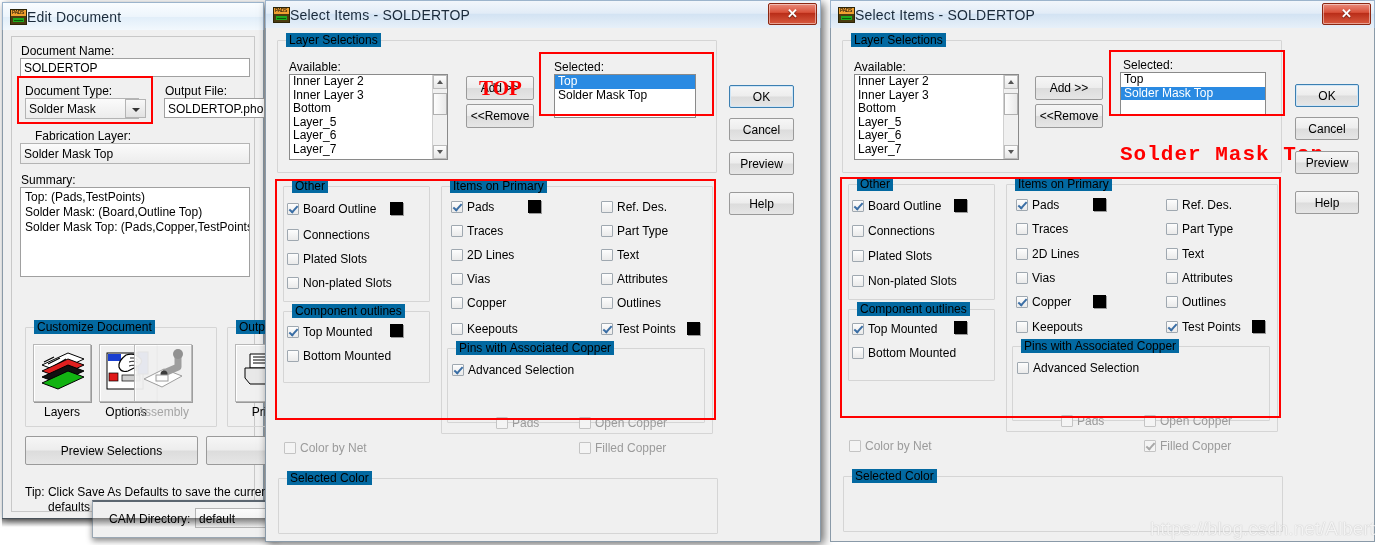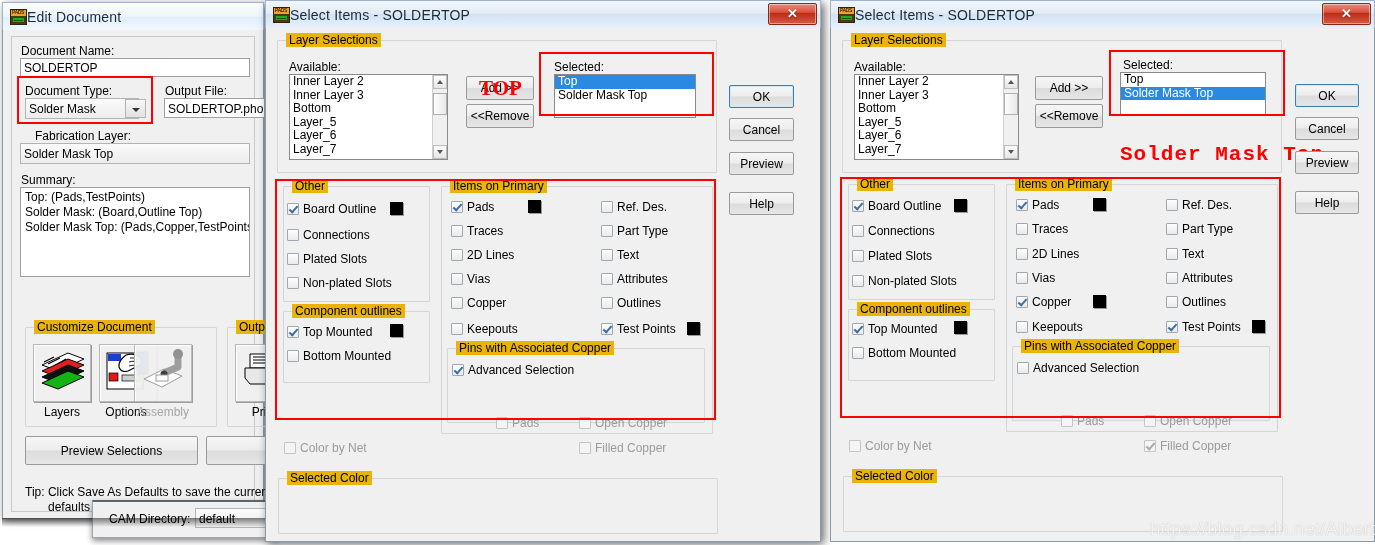--- a/index.html
+++ b/index.html
@@ -32,21 +32,21 @@
     border:1px solid #8b2712;box-shadow:inset 0 0 0 1px rgba(255,255,255,.45);
     color:#fff;font-size:13px;font-weight:bold;text-align:center;line-height:19px;
     text-shadow:0 1px 1px rgba(0,0,0,.5);cursor:pointer;
   }
   .body{
     background:#f0f0f0;border:1px solid #8a9aa8;border-top:none;
     box-sizing:border-box;position:relative;height:calc(100% - 27px);
   }
   
   .gb{position:absolute;border:1px solid #d5d5d5;border-radius:1px;box-sizing:border-box;}
-  .gb>.lg{position:absolute;top:-8px;left:8px;background:#eab308;padding:0 3px;
+  .gb>.lg{position:absolute;top:-8px;left:8px;background:#0369a1;padding:0 3px;
     font-size:12px;color:#000;white-space:nowrap;}
   
   .lbl{position:absolute;font-size:12px;color:#000;white-space:nowrap;}
   .tbox{position:absolute;box-sizing:border-box;background:#fff;
     border:1px solid #a0a0a0;font-size:12px;padding:1px 3px;color:#000;
     white-space:nowrap;overflow:hidden;}
   .tbox.ro{background:linear-gradient(to bottom,#fbfbfb,#ececec);border:1px solid #b4b4b4;}
   
   .btn{position:absolute;box-sizing:border-box;
     background:linear-gradient(to bottom,#f6f6f6 0%,#ededed 48%,#dcdcdc 52%,#e6e6e6 100%);

